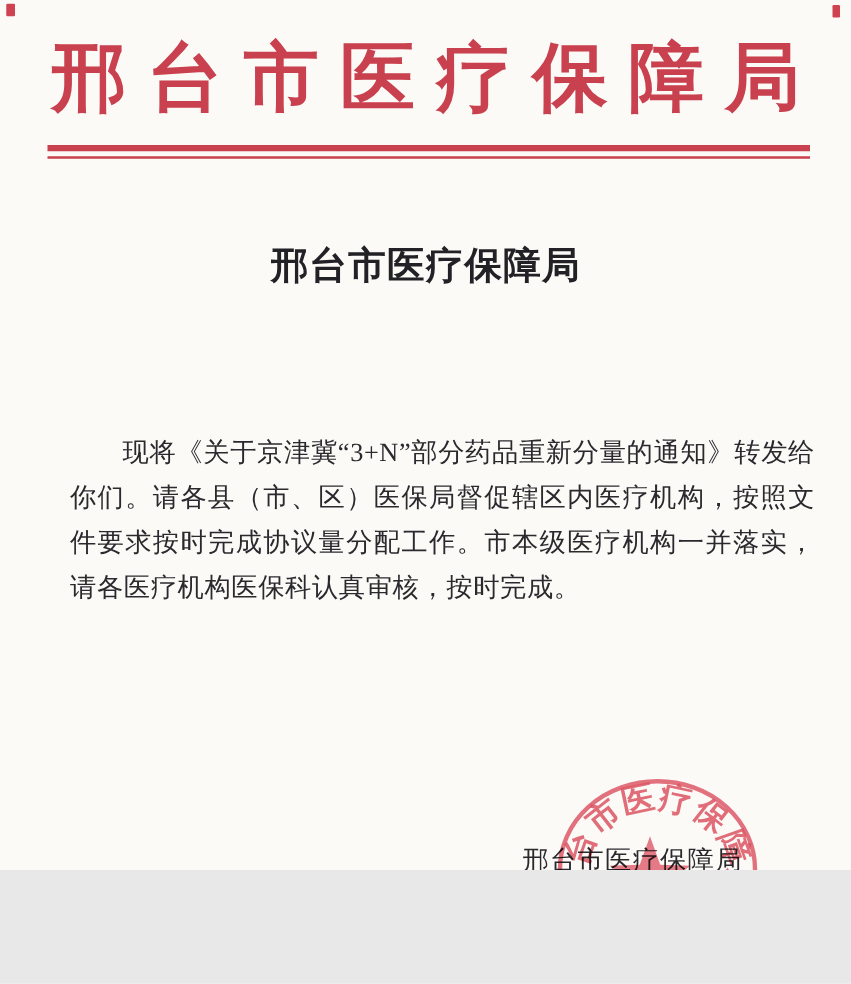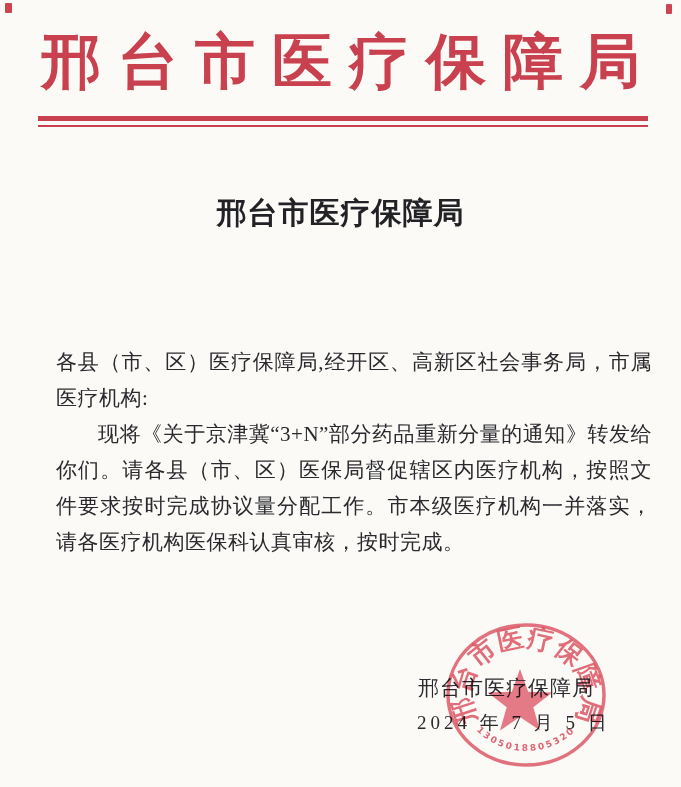--- a/index.html
+++ b/index.html
@@ -3,21 +3,21 @@
 <meta charset="utf-8">
 <style>
   html, body {
     margin: 0;
     padding: 0;
     background: #e8e8e8;
   }
   .doc {
     position: relative;
     width: 681px;
-    height: 787px;
+    height: 696px;
     background: #fbfaf7;
     overflow: hidden;
     font-family: "Liberation Serif", "DejaVu Serif", serif;
     color: #2a2a2e;
   }
   .corner-mark {
     position: absolute;
     width: 7px;
     height: 10px;
     background: #cf4252;
@@ -130,21 +130,20 @@
   <div class="masthead">邢台市医疗保障局</div>
 
   <div class="rule thick"></div>
   <div class="rule thin"></div>
 
   <div class="title">
     <div>邢台市医疗保障局</div>
   </div>
 
   <div class="body-text">
-    <p class="salutation">各县（市、区）医疗保障局,经开区、高新区社会事务局，市属医疗机构:</p>
     <p class="para">现将《关于京津冀“3+N”部分药品重新分量的通知》转发给你们。请各县（市、区）医保局督促辖区内医疗机构，按照文件要求按时完成协议量分配工作。市本级医疗机构一并落实，请各医疗机构医保科认真审核，按时完成。</p>
   </div>
 
   <div class="sig-agency">邢台市医疗保障局</div>
 
   <div class="sig-date">2024 年 7 月 5 日</div>
 
   <svg class="seal" width="175" height="160" viewBox="0 0 175 160" xmlns="http://www.w3.org/2000/svg">
     <defs>
       <path id="sealTopArc" d="M 35.3 98.3 A 56 48 0 1 1 136.7 98.3" fill="none"></path>

